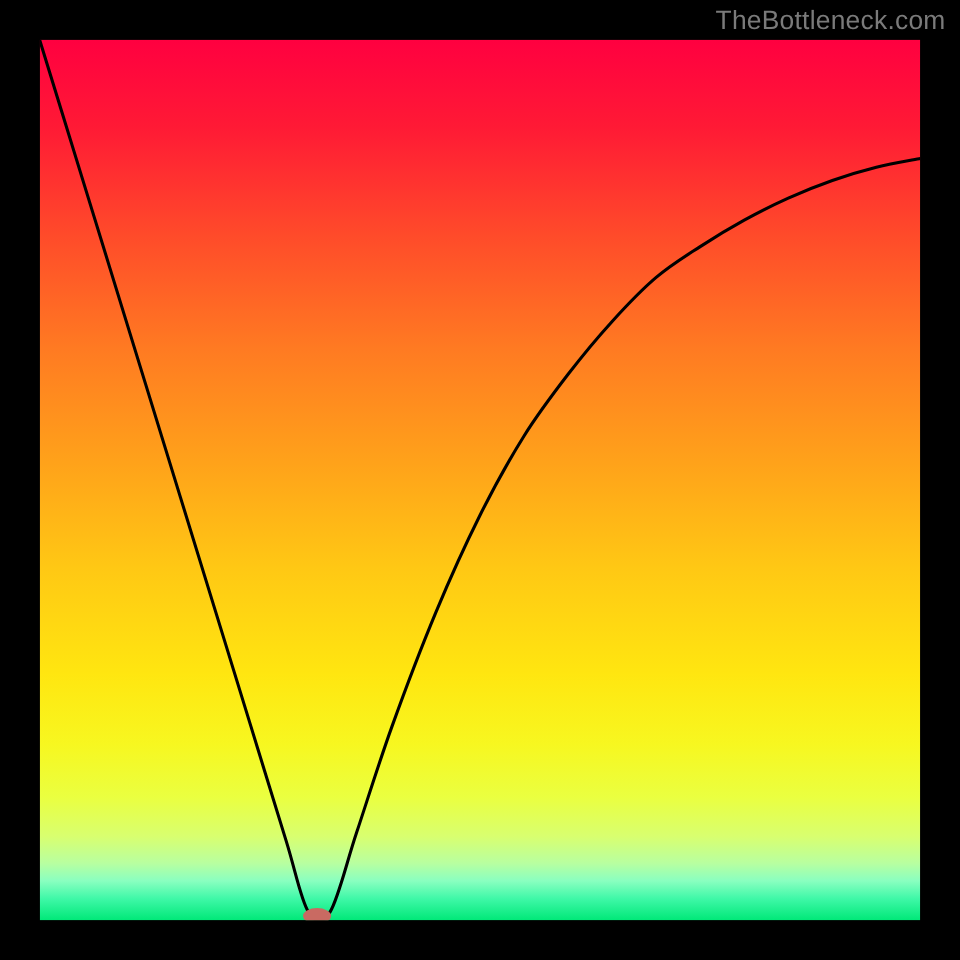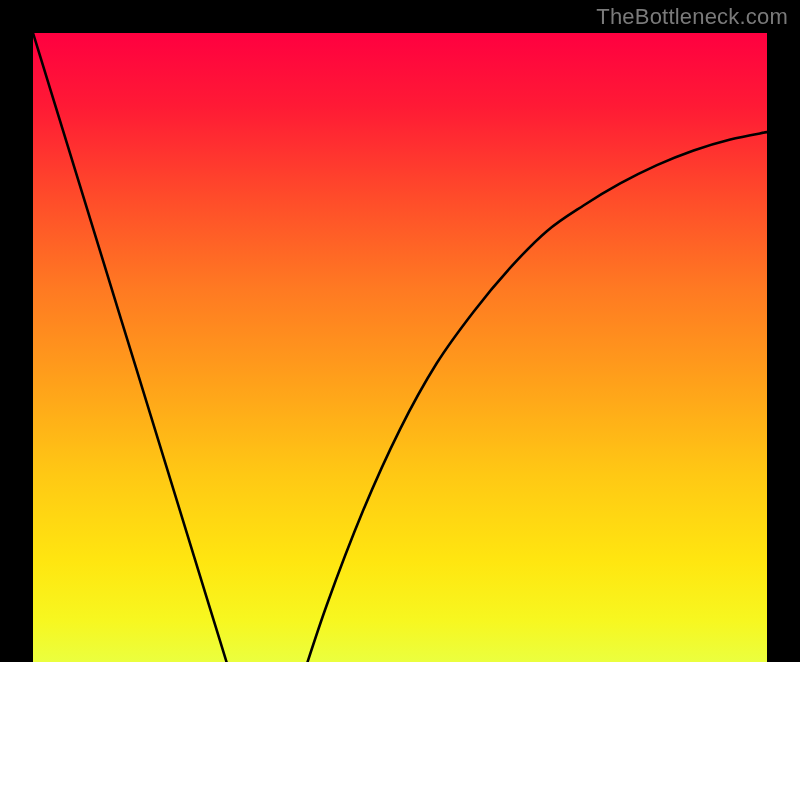--- a/index.html
+++ b/index.html
@@ -3,21 +3,21 @@
 <meta charset="utf-8">
 <style>
   body {
     margin: 0;
     padding: 0;
     background: #fff;
   }
   .chart-container {
     position: relative;
     width: 800px;
-    height: 662px;
+    height: 800px;
     background: #000;
   }
   .plot-area {
     position: absolute;
     left: 33px;
     top: 33px;
     width: 734px;
     height: 734px;
     overflow: hidden;
   }

